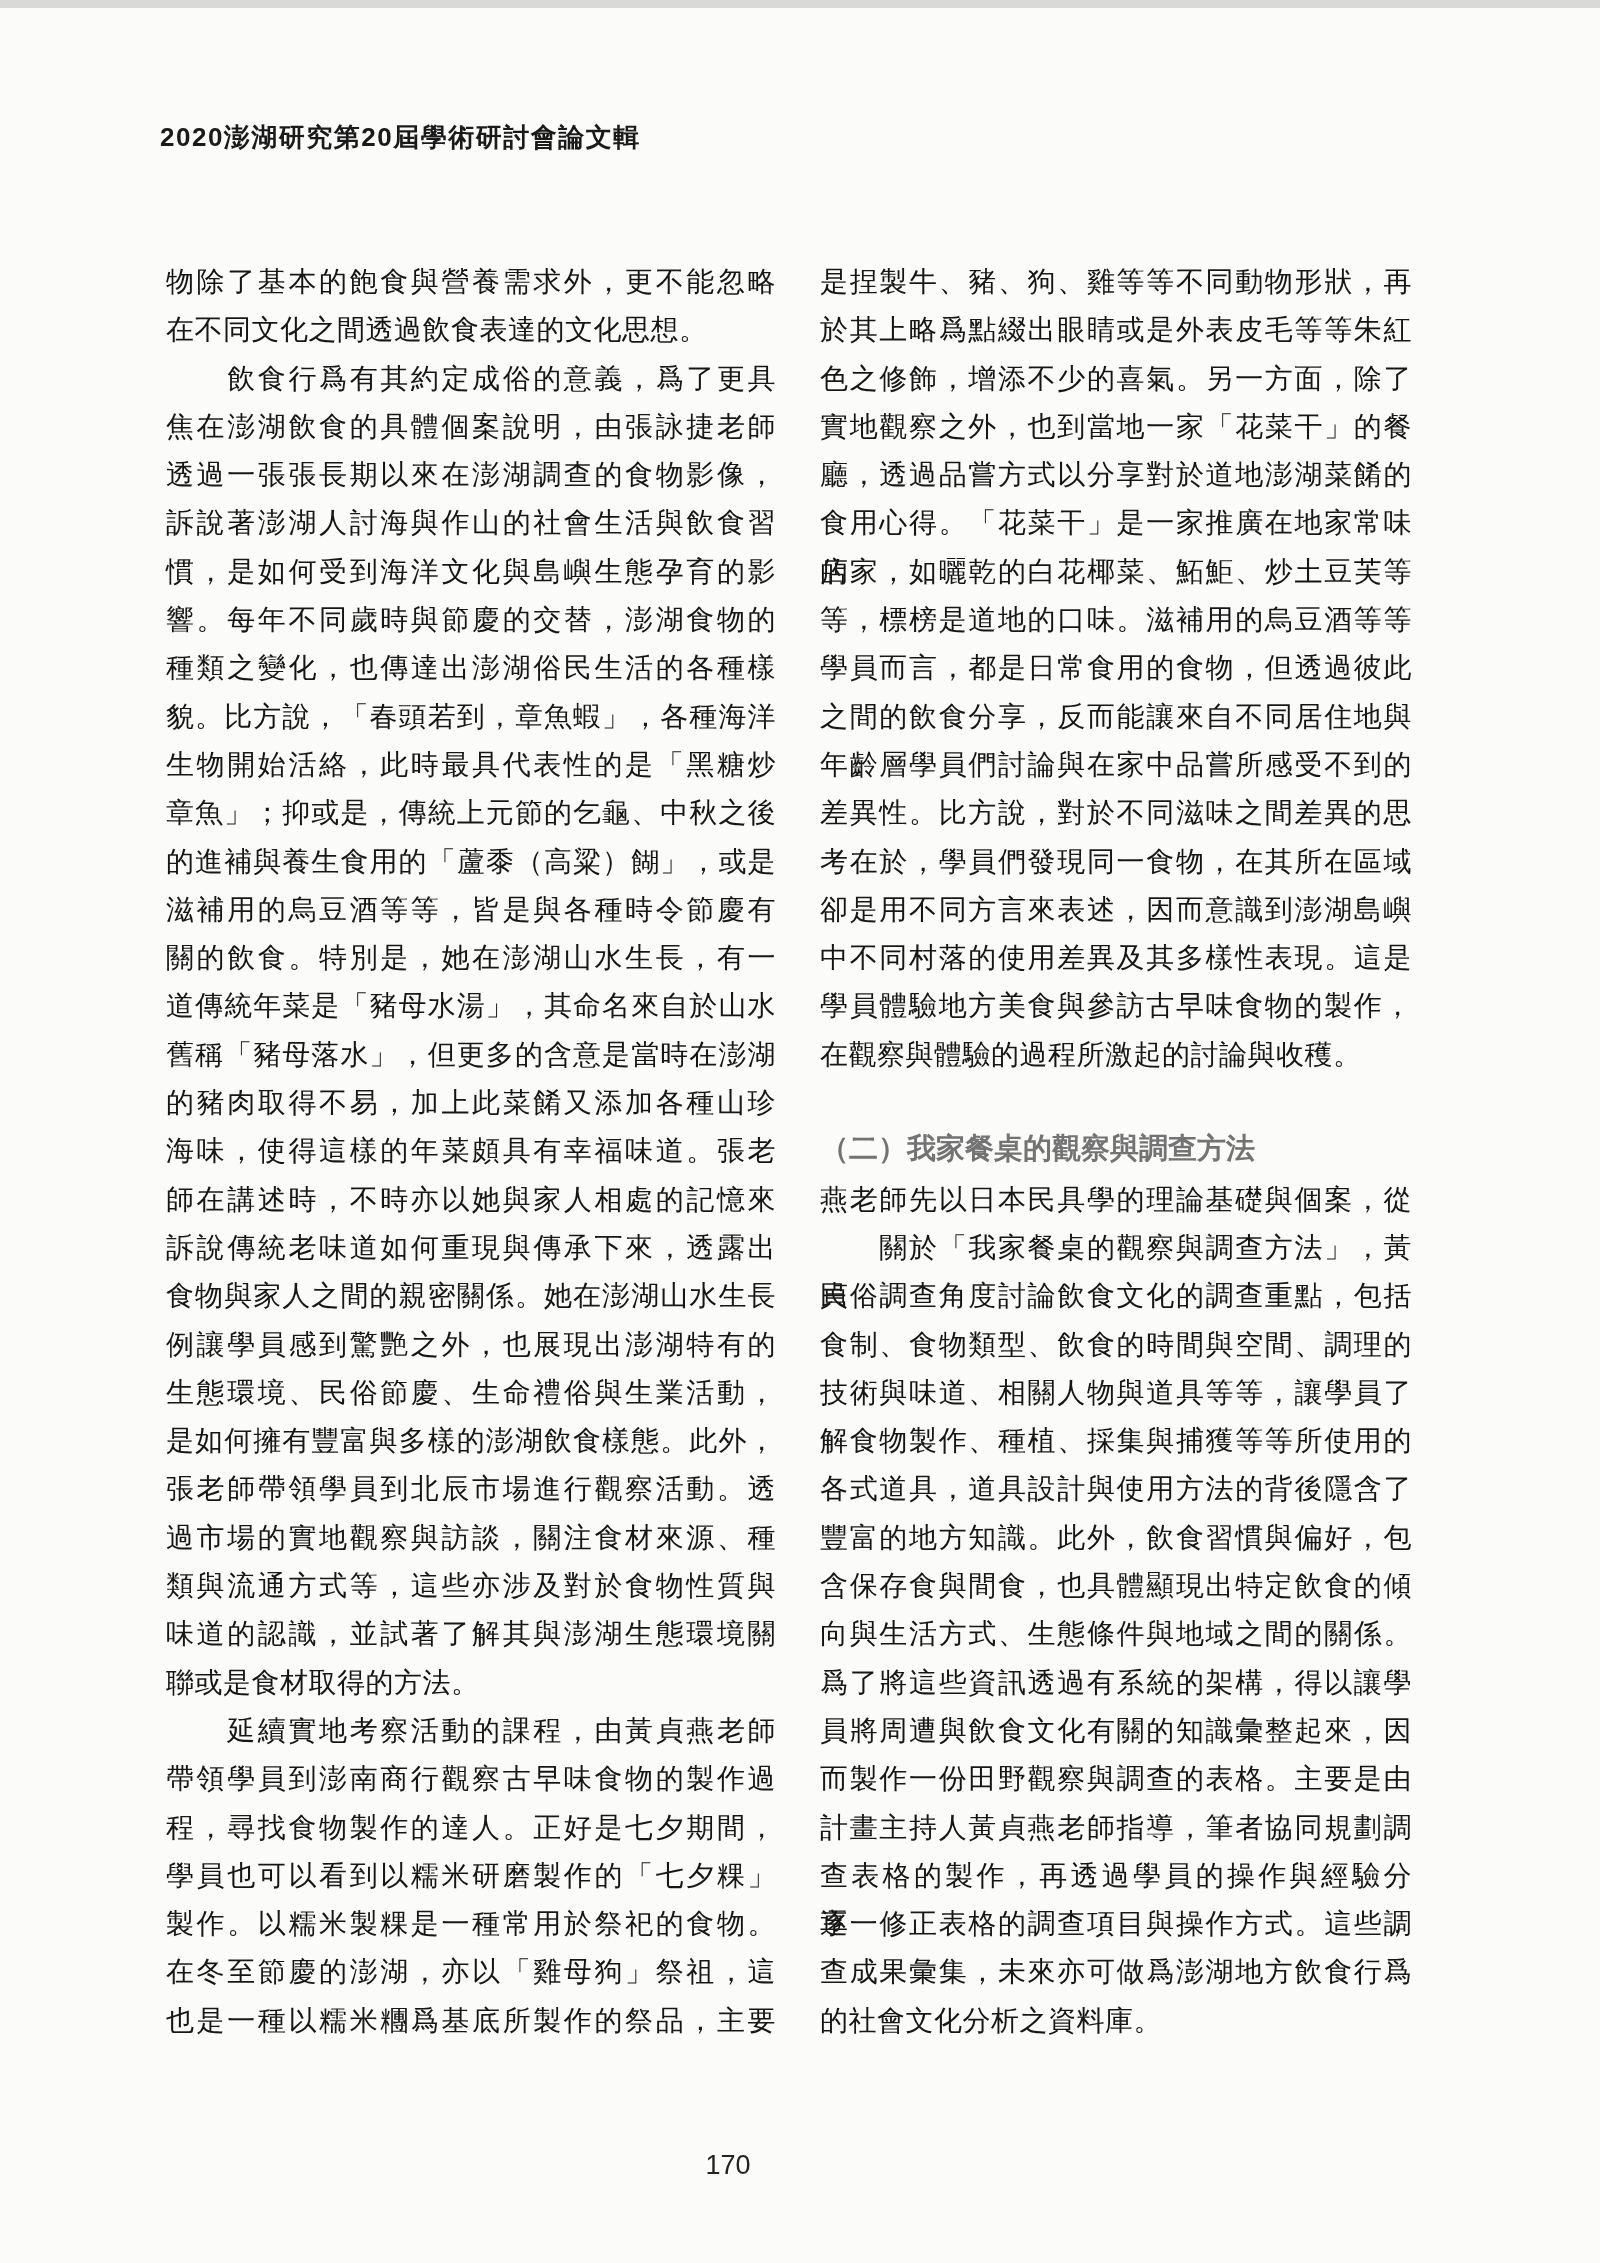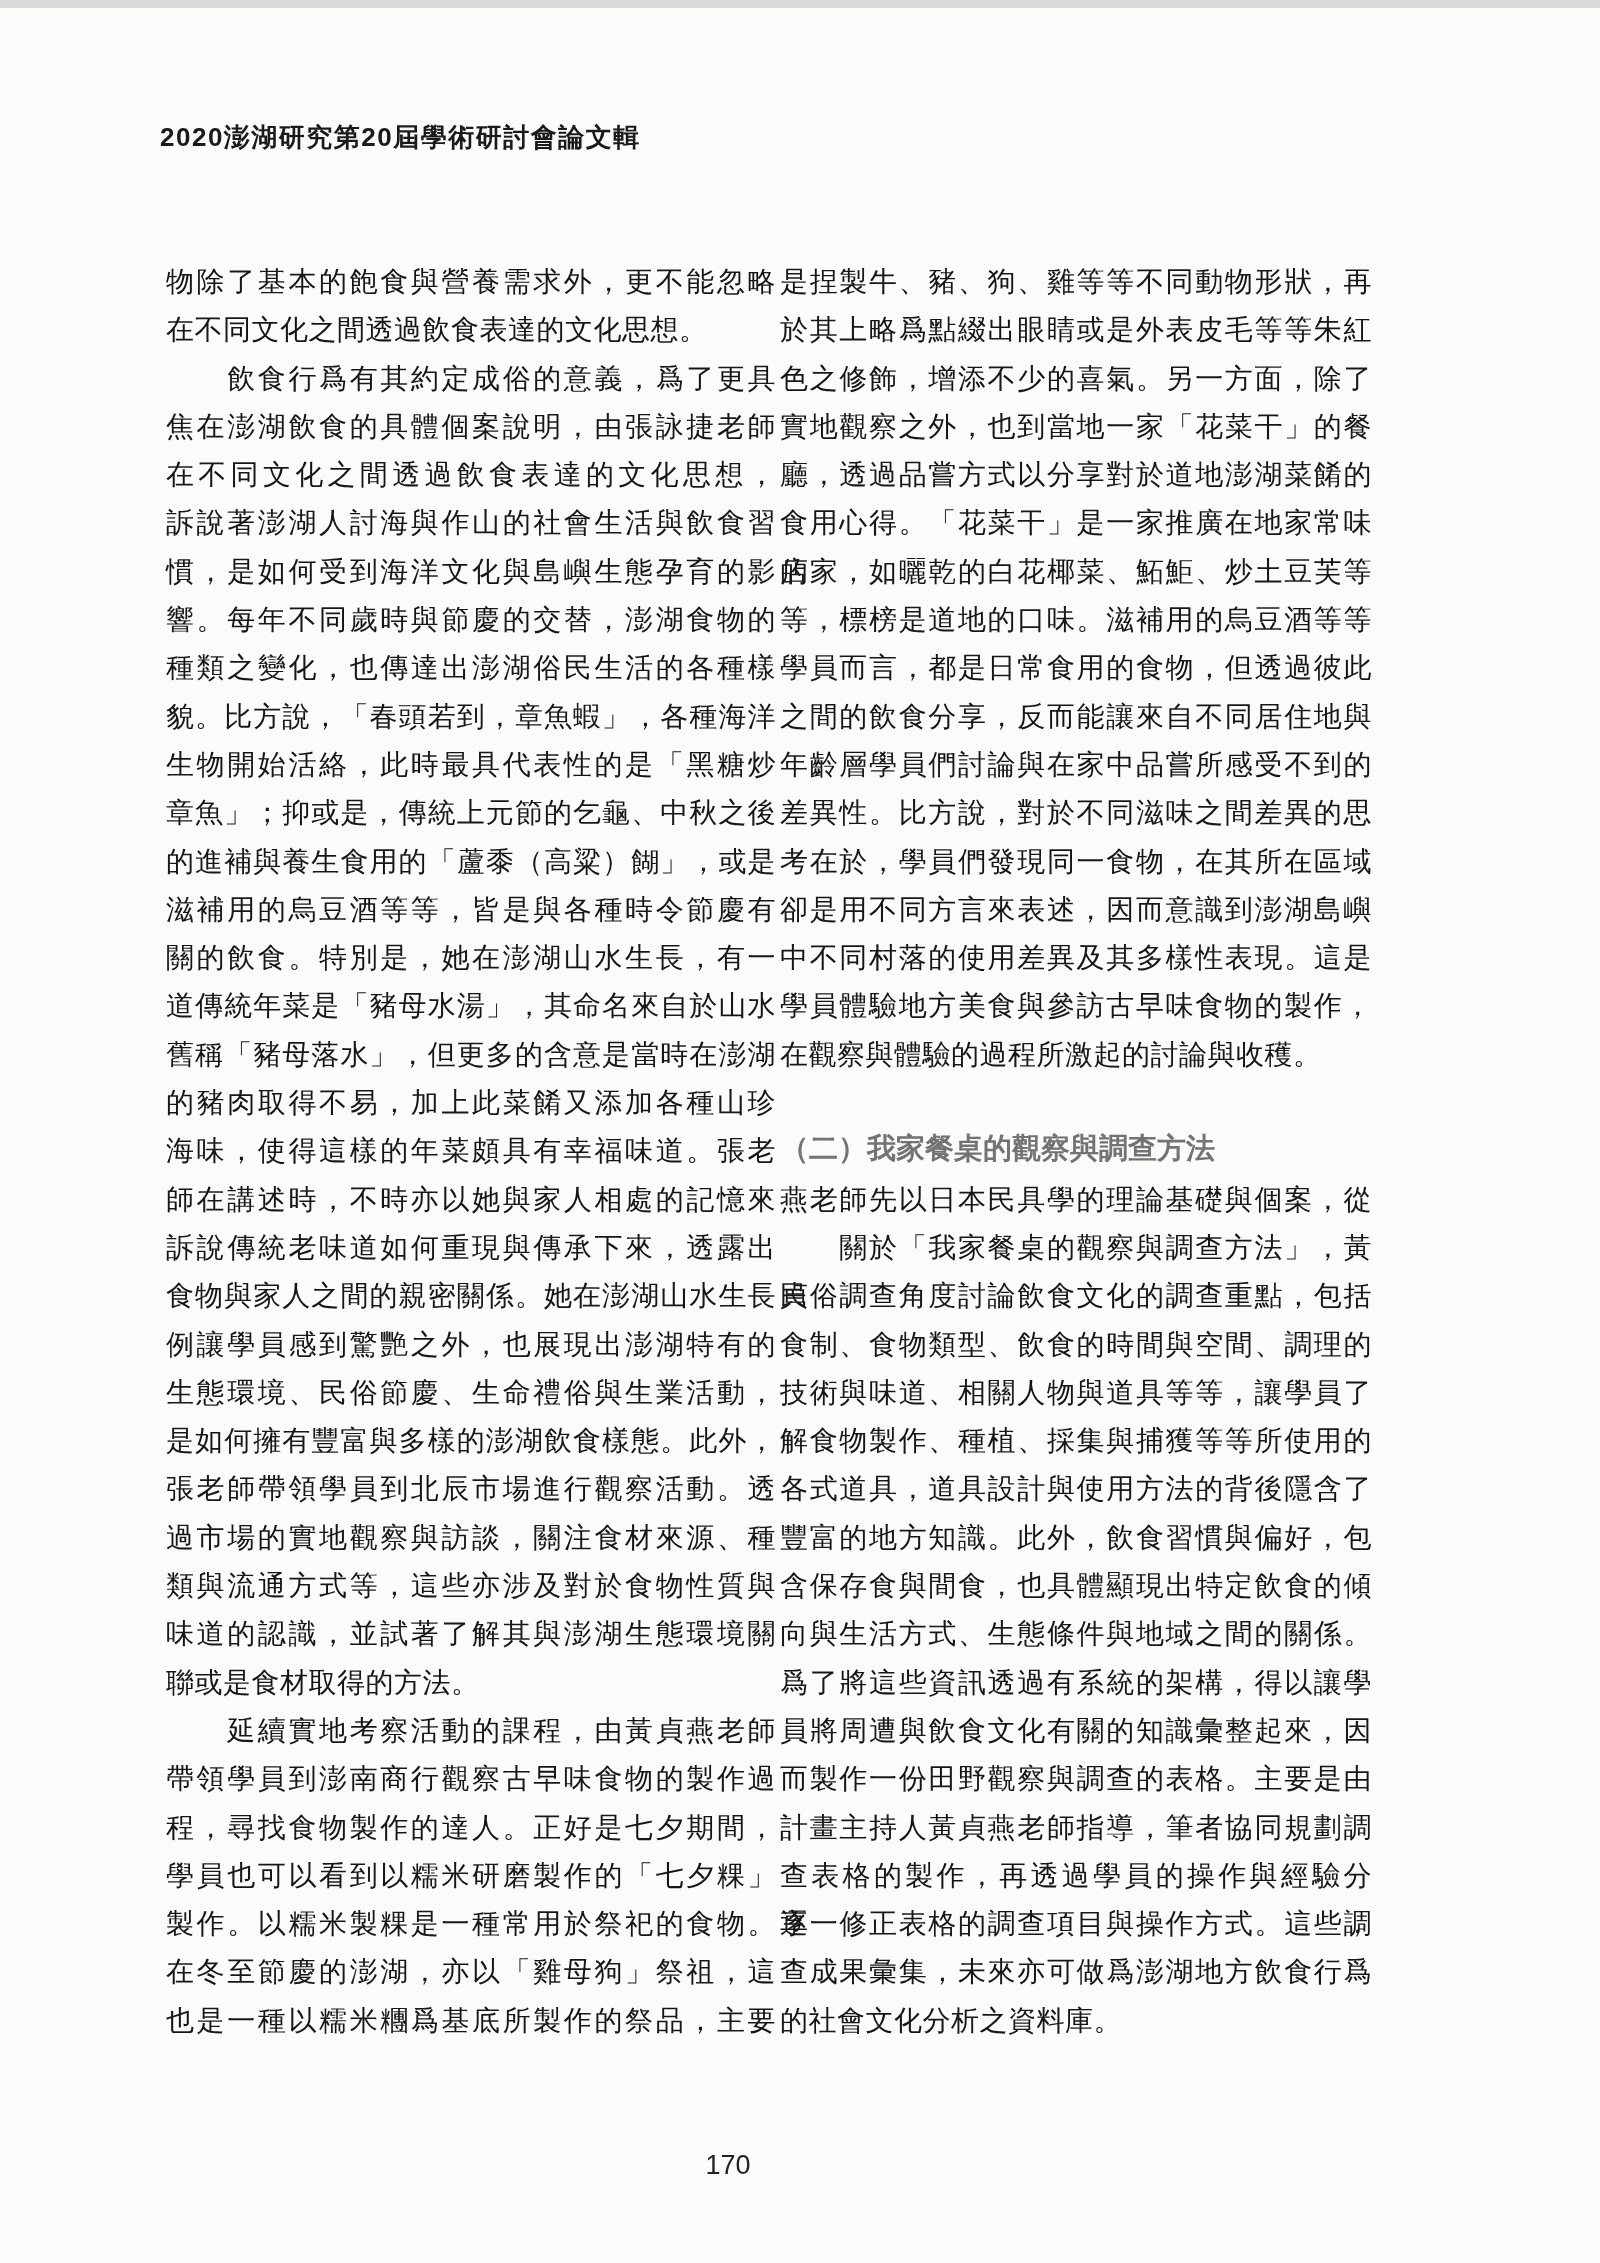--- a/index.html
+++ b/index.html
@@ -19,21 +19,21 @@
     font-size:26px;
     font-weight:600;
     letter-spacing:1.5px;
     color:#1a1a1a;
   }
   .col{
     position:absolute;
     top:250px;
   }
   .col-left{left:166px;width:610px;}
-  .col-right{left:780px;width:592px;}
+  .col-right{left:820px;width:592px;}
   .line{
     height:48.3px;
     line-height:48.3px;
     font-size:28px;
     color:#161616;
     text-align:justify;
     letter-spacing:0.5px;
   }
   .line.full{
     text-align-last:justify;
@@ -63,21 +63,21 @@
 
 <div class="page">
 
   <div class="running-header">2020澎湖研究第20屆學術研討會論文輯</div>
 
   <div class="col col-left">
       <div class="line full">物除了基本的飽食與營養需求外，更不能忽略</div>
       <div class="line">在不同文化之間透過飲食表達的文化思想。</div>
       <div class="line full">　　飲食行爲有其約定成俗的意義，爲了更具</div>
       <div class="line full">焦在澎湖飲食的具體個案說明，由張詠捷老師</div>
-      <div class="line full">在不同文化之間透過飲食表達的文化思想，</div>
+      <div class="line full">透過一張張長期以來在澎湖調查的食物影像，</div>
       <div class="line full">訴說著澎湖人討海與作山的社會生活與飲食習</div>
       <div class="line full">慣，是如何受到海洋文化與島嶼生態孕育的影</div>
       <div class="line full">響。每年不同歲時與節慶的交替，澎湖食物的</div>
       <div class="line full">種類之變化，也傳達出澎湖俗民生活的各種樣</div>
       <div class="line full">貌。比方說，「春頭若到，章魚蝦」，各種海洋</div>
       <div class="line full">生物開始活絡，此時最具代表性的是「黑糖炒</div>
       <div class="line full">章魚」；抑或是，傳統上元節的乞龜、中秋之後</div>
       <div class="line full">的進補與養生食用的「蘆黍（高粱）餬」，或是</div>
       <div class="line full">滋補用的烏豆酒等等，皆是與各種時令節慶有</div>
       <div class="line full">關的飲食。特別是，她在澎湖山水生長，有一</div>

